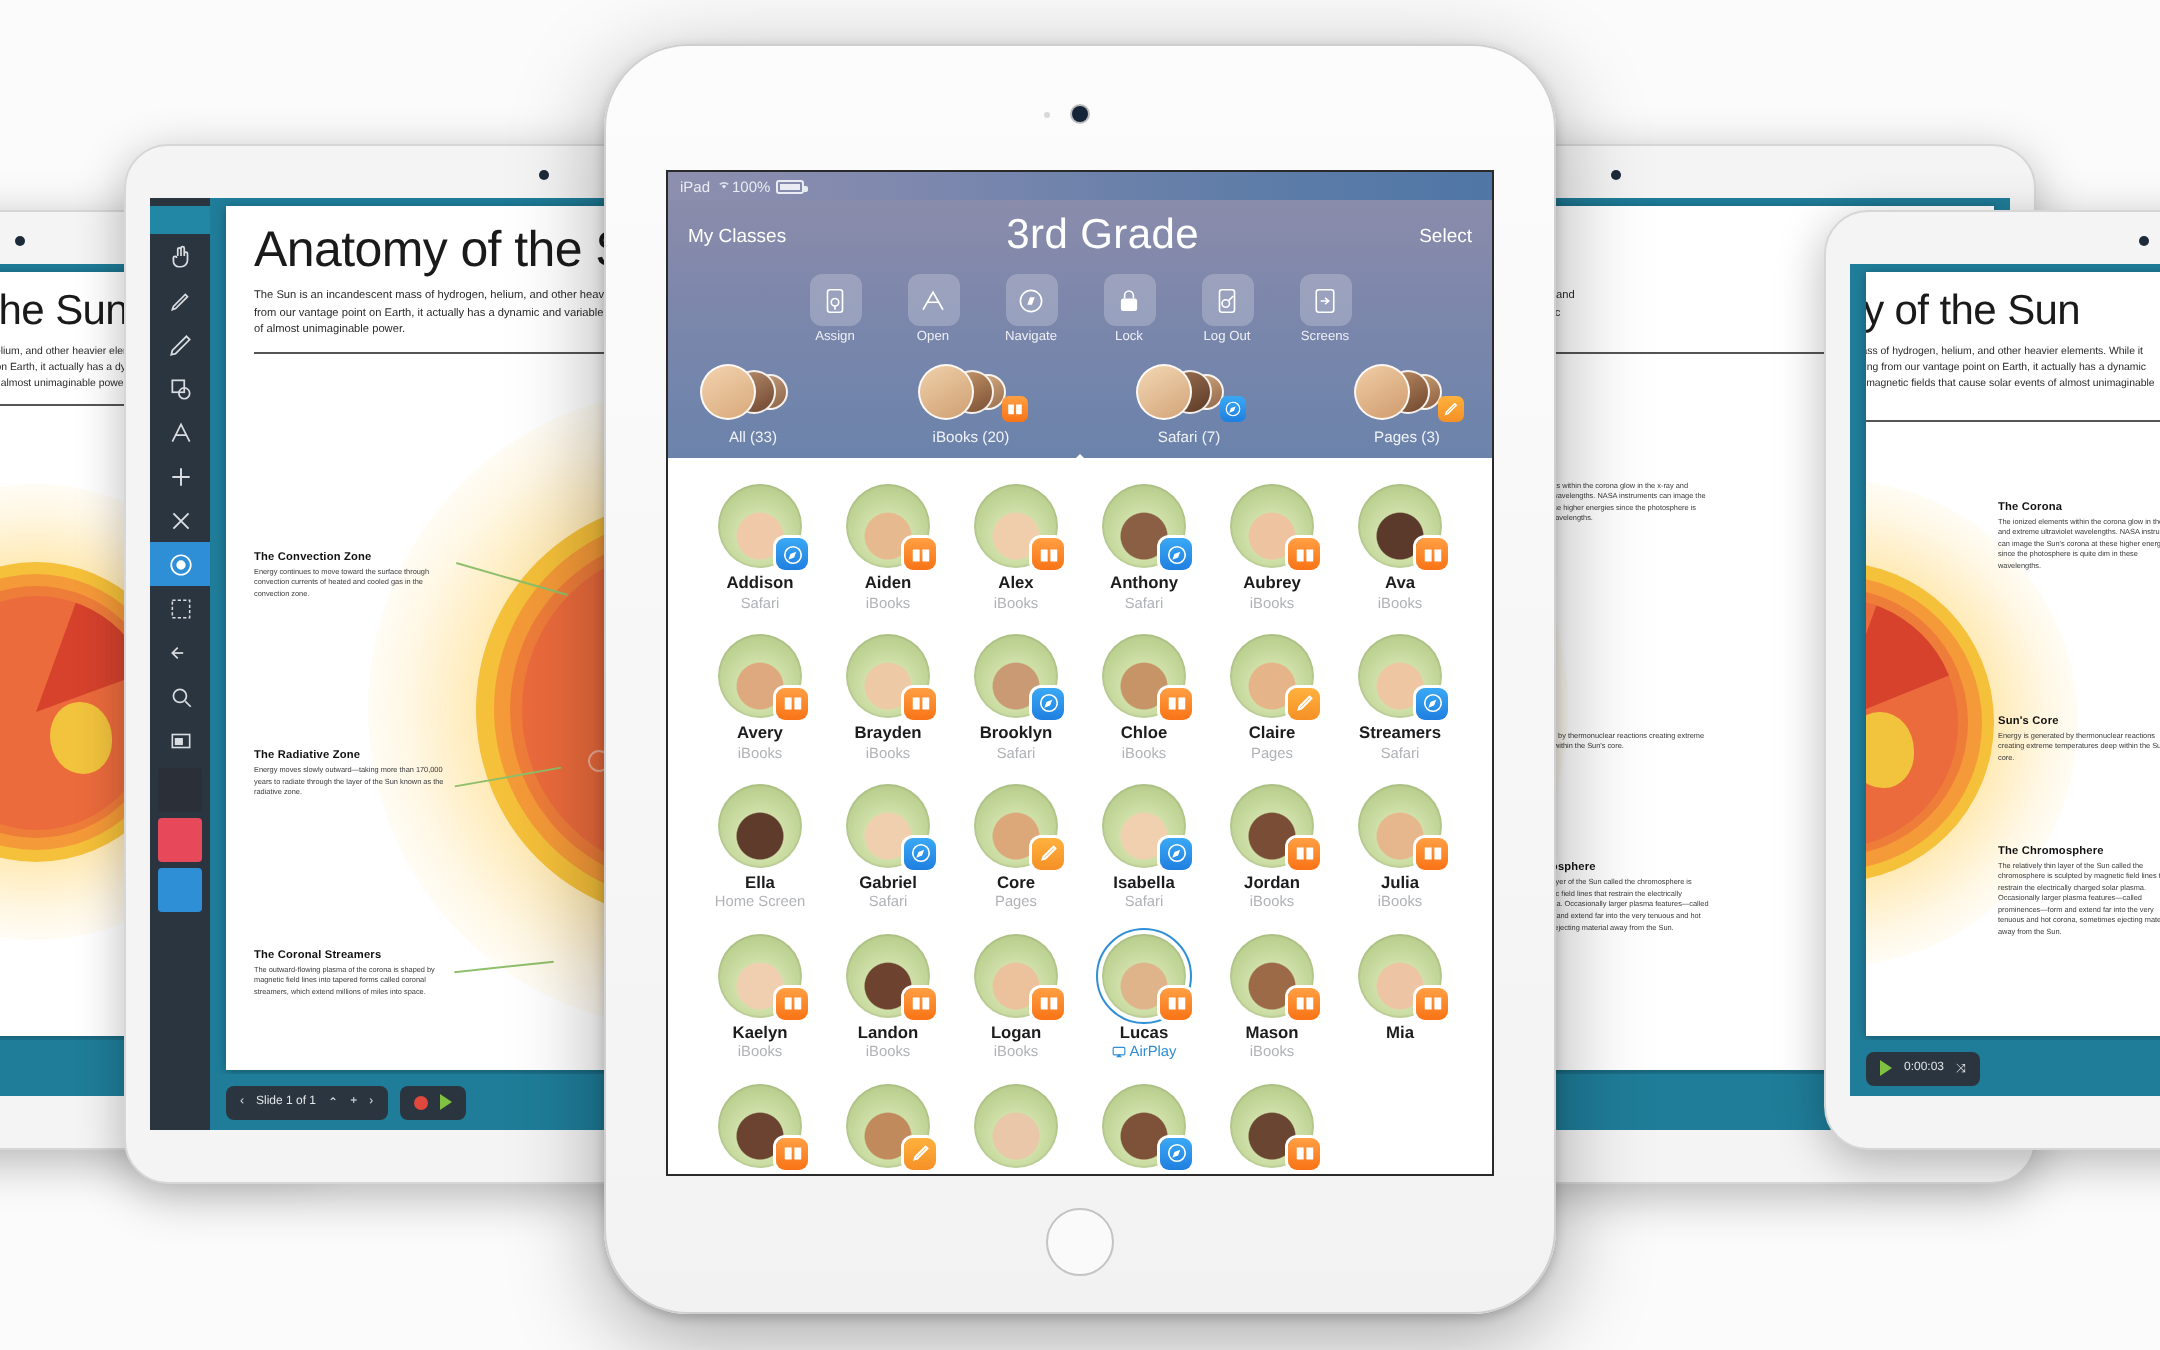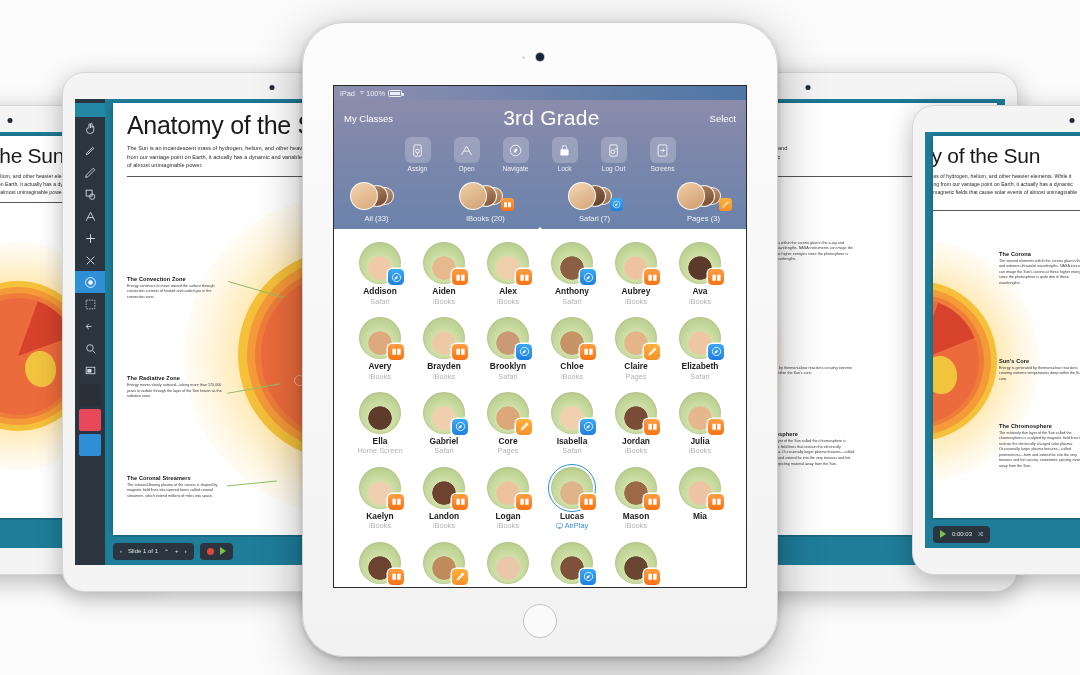--- a/index.html
+++ b/index.html
@@ -720,21 +720,21 @@
               <div class="student">
                 <div class="av-wrap">
                   <div class="av" style="background: radial-gradient(circle at 50% 62%, rgb(238, 198, 162) 0px, rgb(238, 198, 162) 34%, rgb(207, 224, 168) 36%, rgb(170, 194, 124) 100%);"></div>
                   <div class="badge b-safari">
                     <svg viewBox="0 0 24 24">
                       <circle cx="12" cy="12" r="9" fill="none" stroke="#fff" stroke-width="1.8"></circle>
                       <path d="M15.5 8.5l-2.3 6.3-6.3 2.3 2.3-6.3 6.3-2.3z" fill="#fff"></path>
                     </svg>
                   </div>
                 </div>
-                <div class="s-name">Elizabeth</div>
+                <div class="s-name">Streamers</div>
                 <div class="s-status">Safari</div>
               </div>
               <div class="student">
                 <div class="av-wrap">
                   <div class="av" style="background: radial-gradient(circle at 50% 62%, rgb(94, 59, 42) 0px, rgb(94, 59, 42) 34%, rgb(207, 224, 168) 36%, rgb(170, 194, 124) 100%);"></div>
                 </div>
                 <div class="s-name">Ella</div>
                 <div class="s-status">Home Screen</div>
               </div>
               <div class="student">

